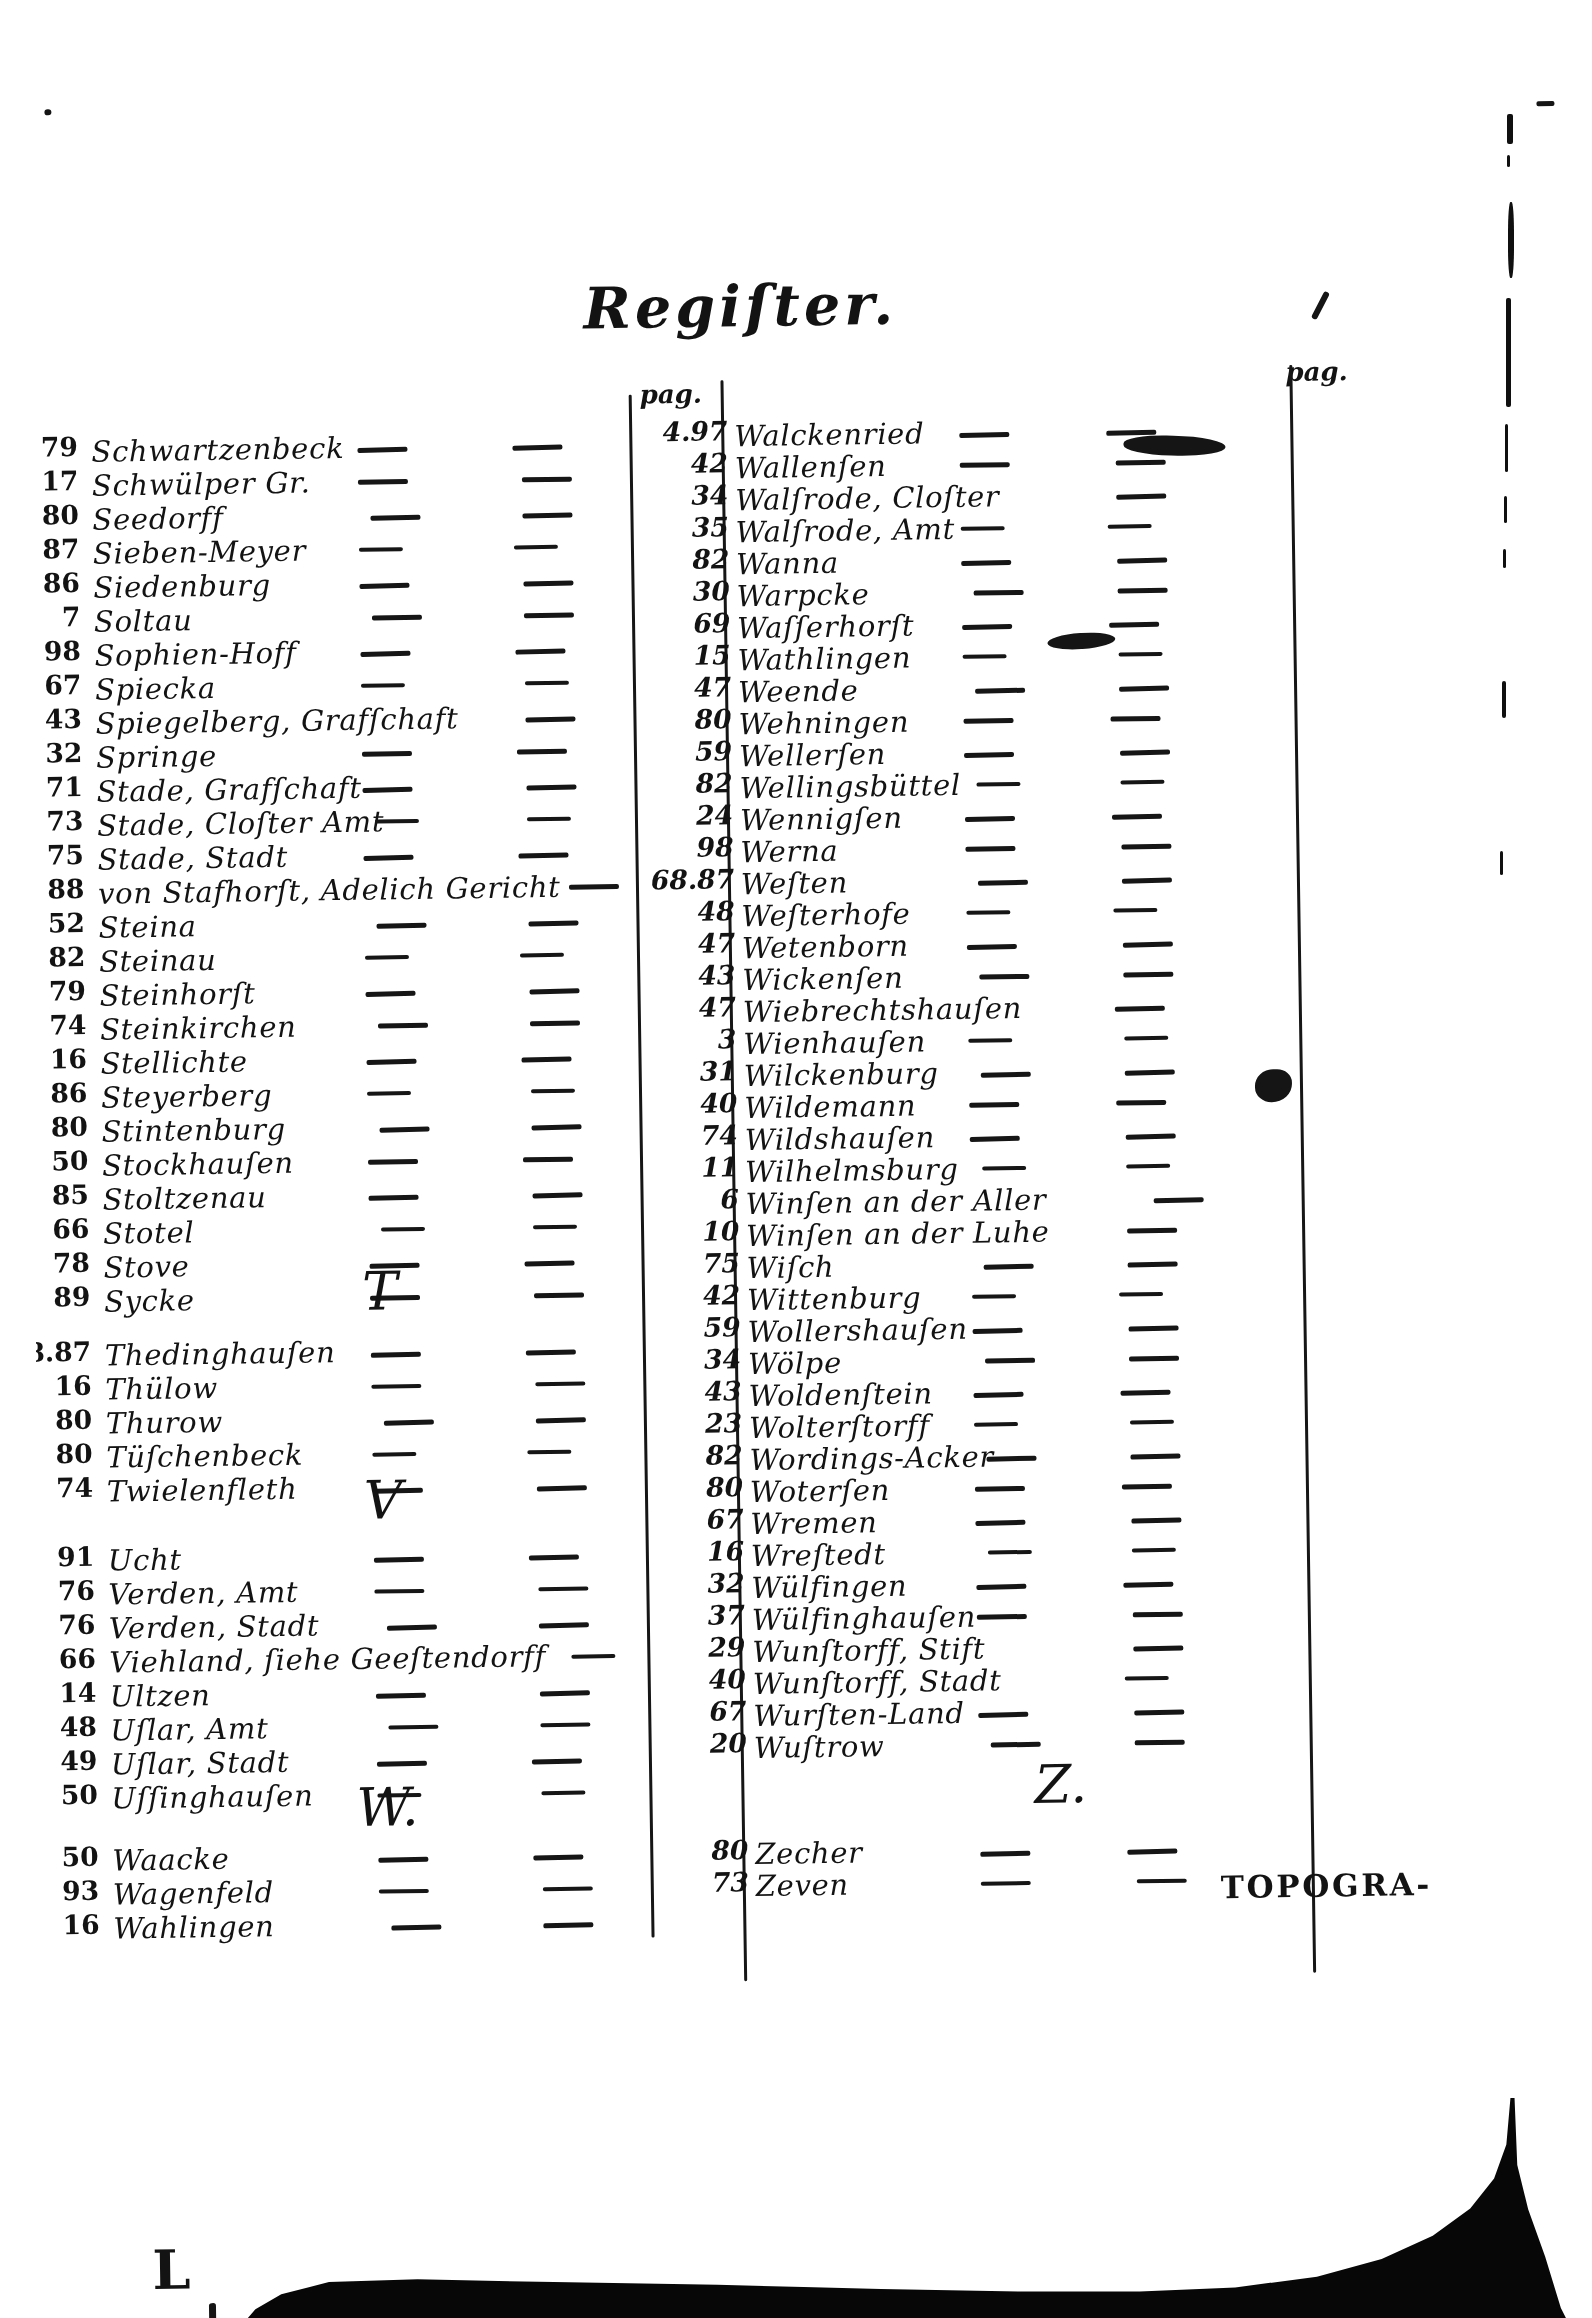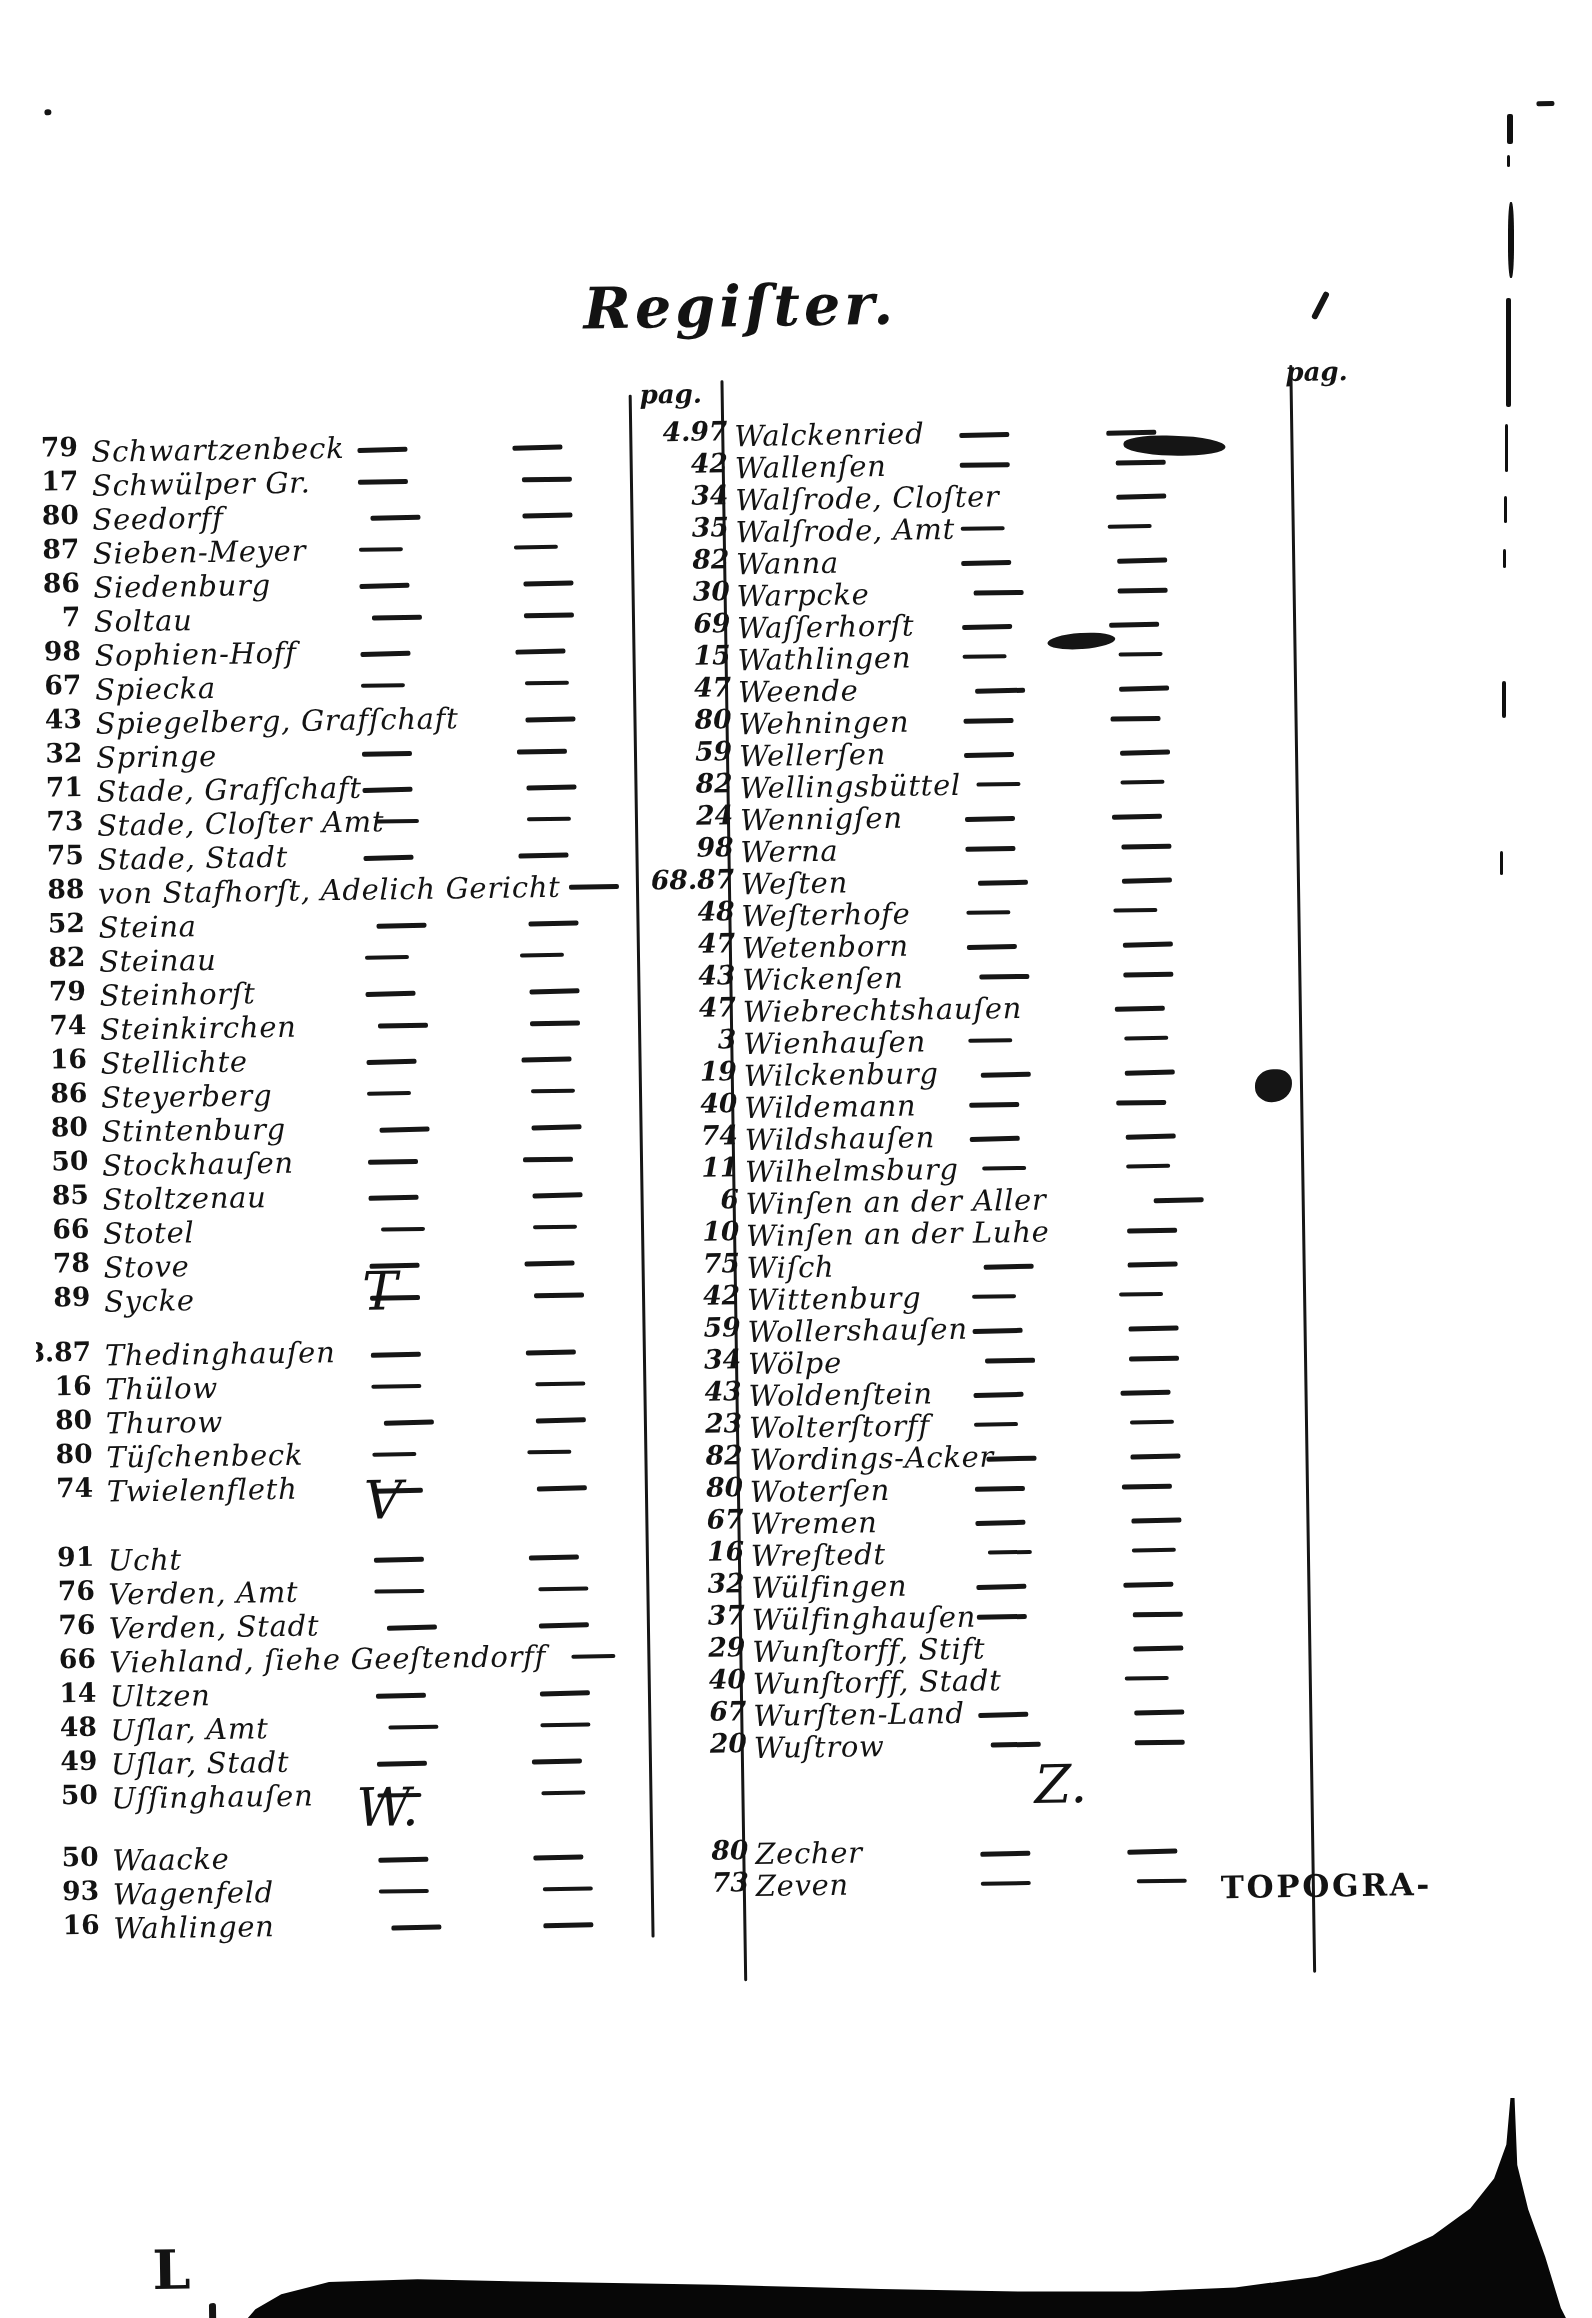--- a/index.html
+++ b/index.html
@@ -437,21 +437,21 @@
           <div class="row">
             <span class="nm">Wienhauſen</span>
             <span class="dash d1"></span>
             <span class="dash d2"></span>
             <span class="pg">3</span>
           </div>
           <div class="row">
             <span class="nm">Wilckenburg</span>
             <span class="dash d1"></span>
             <span class="dash d2"></span>
-            <span class="pg">19</span>
+            <span class="pg">31</span>
           </div>
           <div class="row">
             <span class="nm">Wildemann</span>
             <span class="dash d1"></span>
             <span class="dash d2"></span>
             <span class="pg">40</span>
           </div>
           <div class="row">
             <span class="nm">Wildshauſen</span>
             <span class="dash d1"></span>

